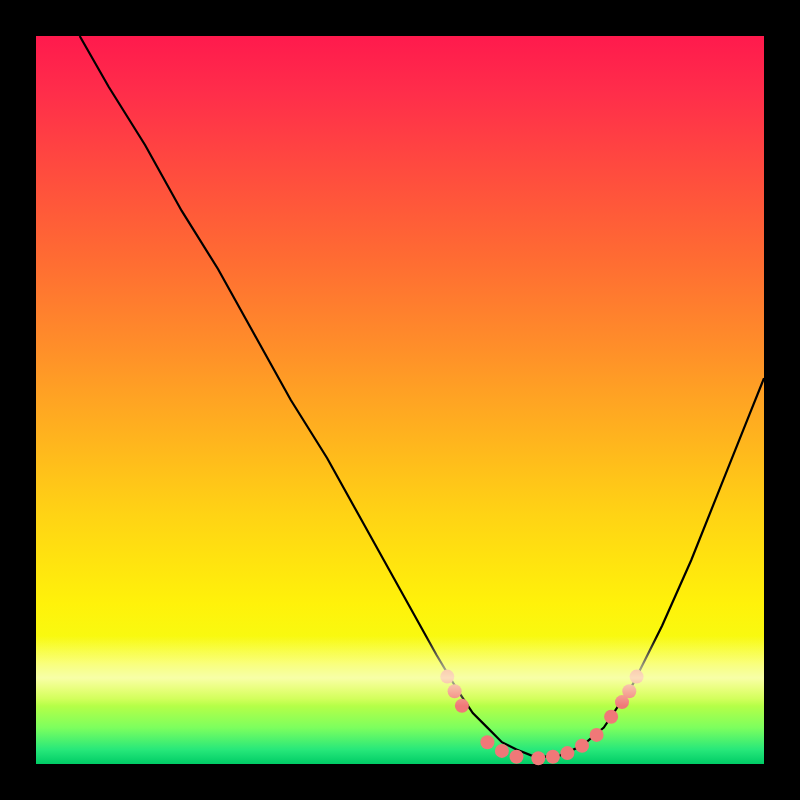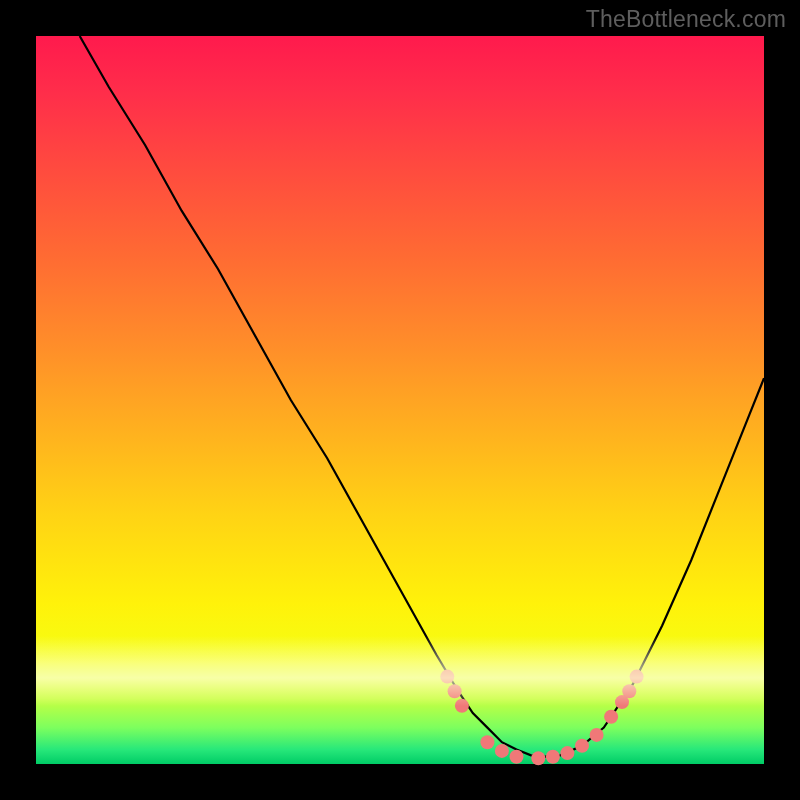--- a/index.html
+++ b/index.html
@@ -92,14 +92,13 @@
           <circle cx="531.4" cy="717.1" r="7" fill="#f07878"></circle>
           <circle cx="546.0" cy="709.8" r="7" fill="#f07878"></circle>
           <circle cx="560.6" cy="698.9" r="7" fill="#f07878"></circle>
           <circle cx="575.1" cy="680.7" r="7" fill="#f07878"></circle>
           <circle cx="586.0" cy="666.1" r="7" fill="#f07878"></circle>
           <circle cx="593.3" cy="655.2" r="7" fill="#f07878"></circle>
           <circle cx="600.6" cy="640.6" r="7" fill="#f07878"></circle>
         </g>
     </svg>
   </div>
-  <div class="watermark">TheBottleneck.com</div>
 </div>
 
 </body></html>

